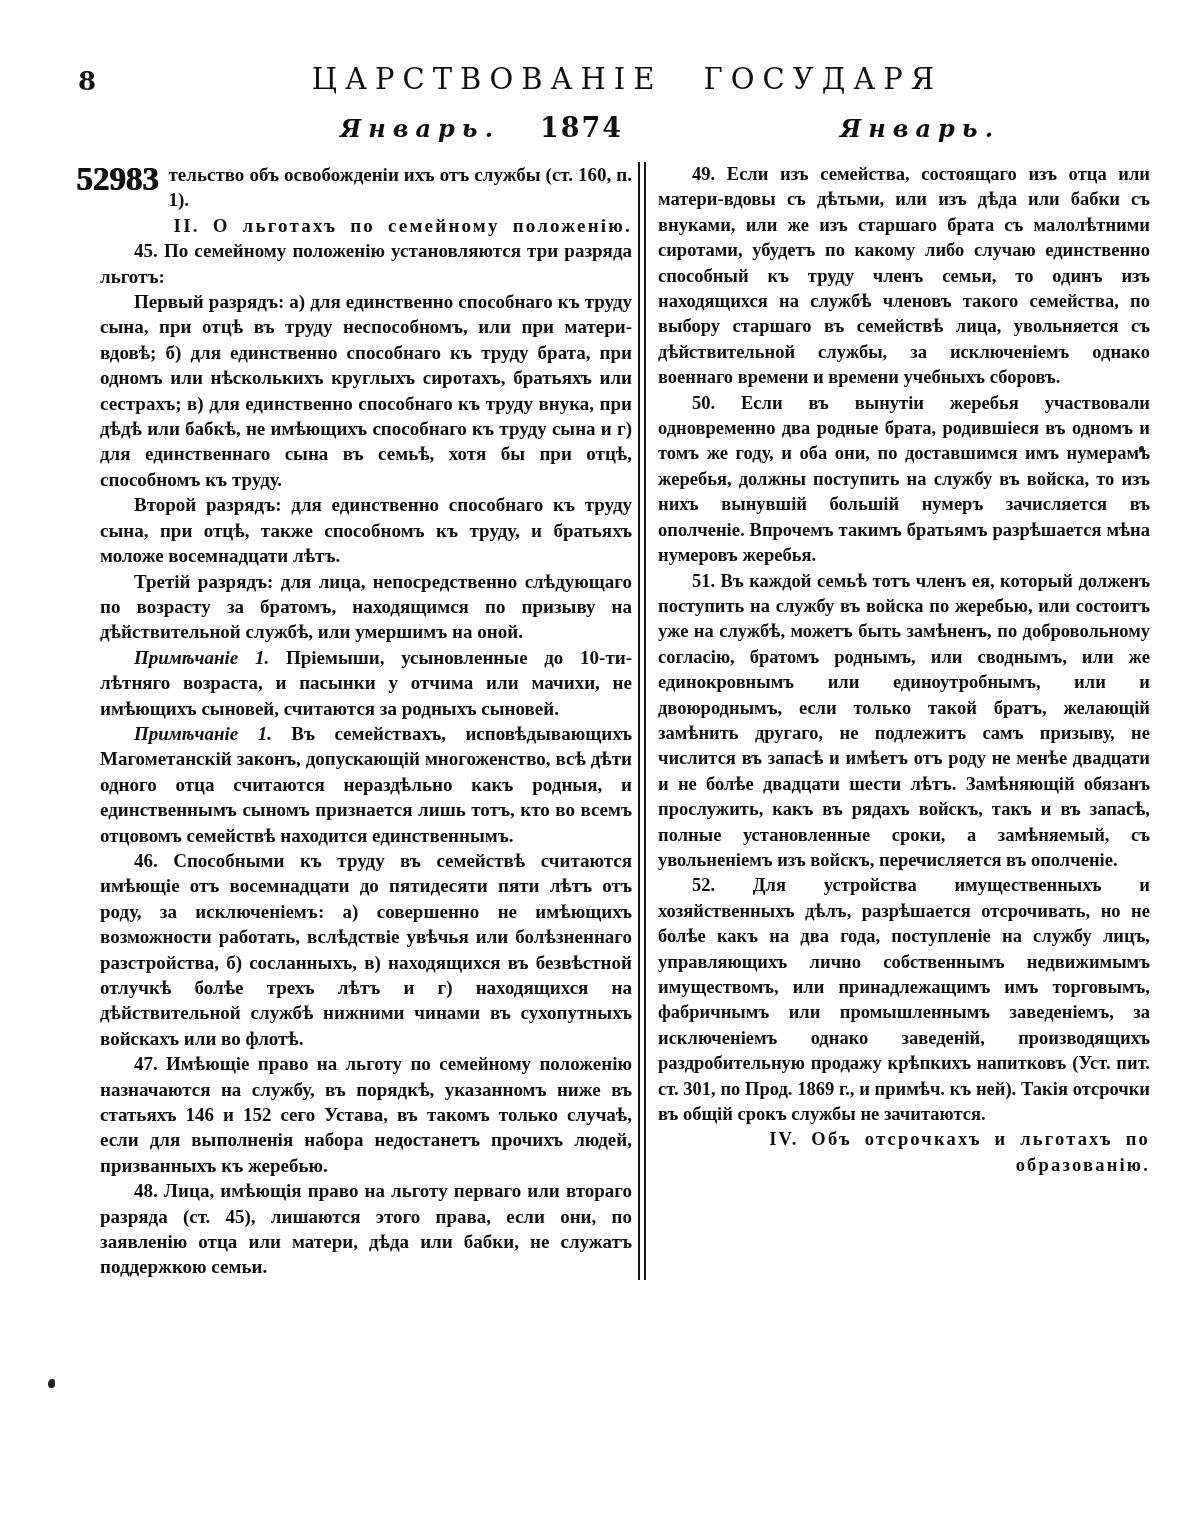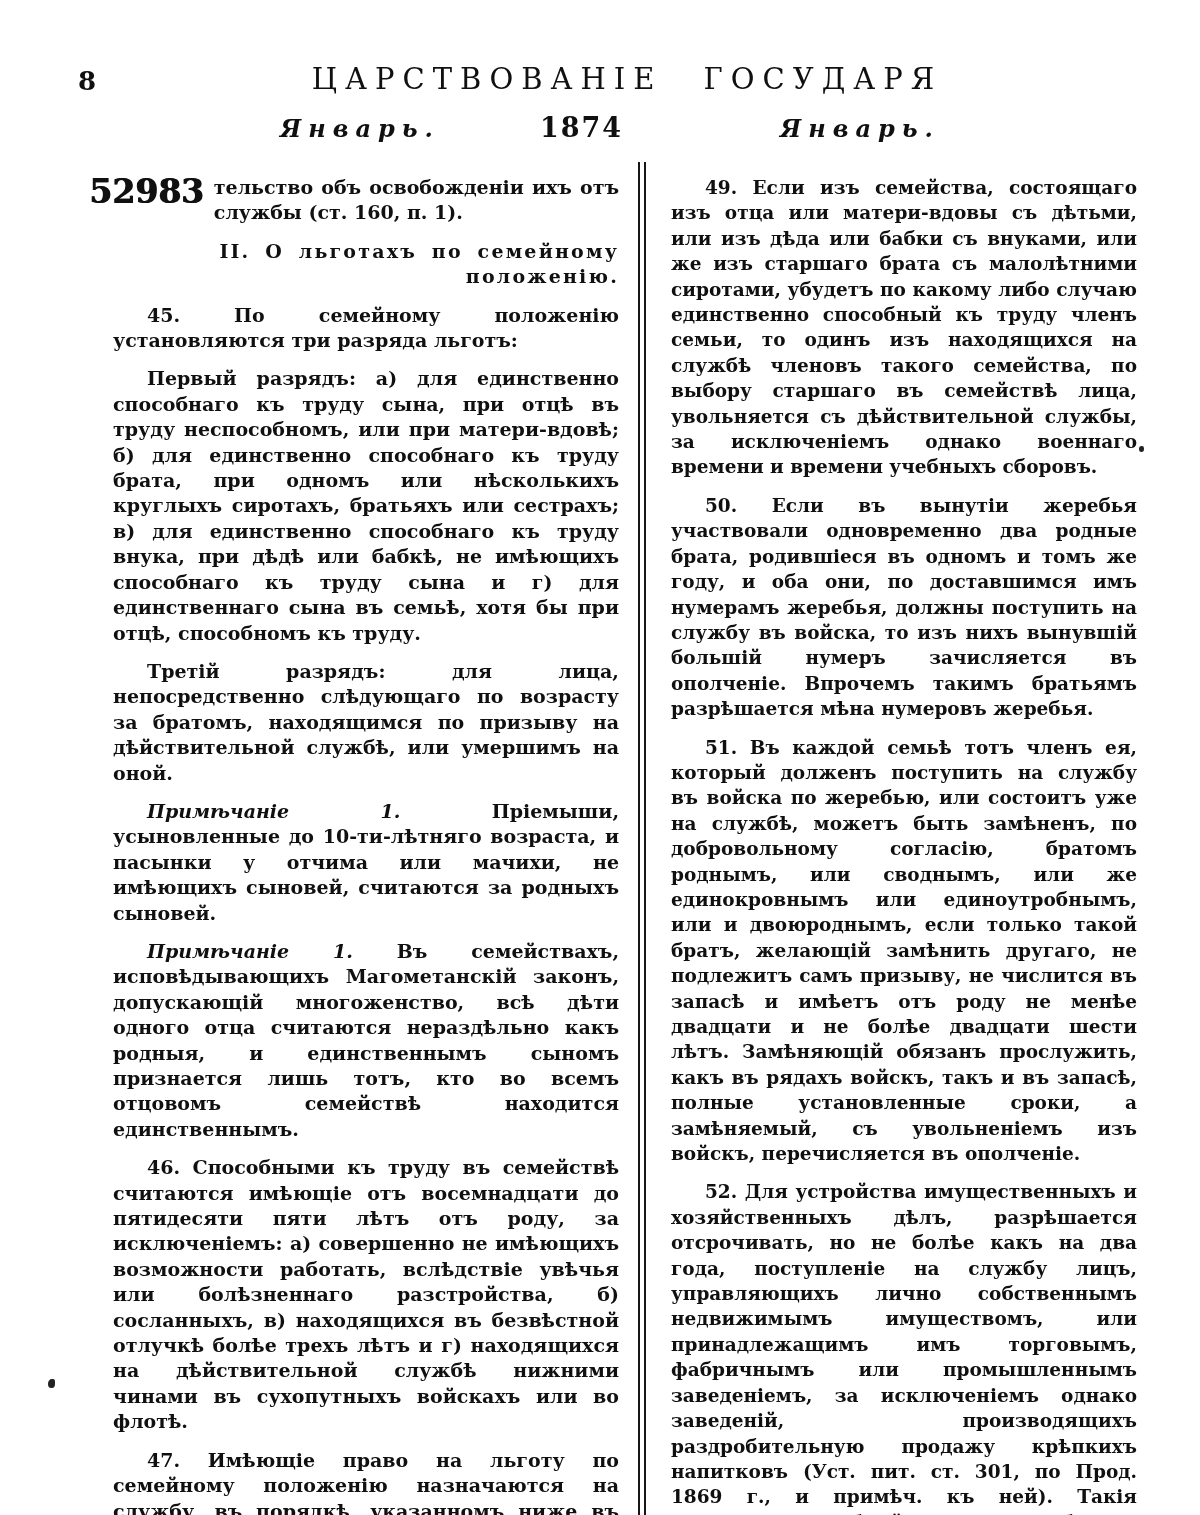--- a/index.html
+++ b/index.html
@@ -12,21 +12,21 @@
   .page-number{
     position:absolute;left:78px;top:66px;
     font-size:26px;font-weight:bold;
   }
   .running-title{
     position:absolute;top:62px;left:54px;width:1146px;
     text-align:center;font-size:29px;font-weight:normal;
     letter-spacing:8px;word-spacing:24px;
   }
   .month-left,.month-right{
-    position:absolute;top:114px;width:220px;text-align:left;
+    position:absolute;top:114px;width:220px;text-align:right;
     font-style:italic;font-weight:bold;font-size:24px;letter-spacing:7px;
   }
   .month-left{left:280px;}
   .month-right{left:780px;}
   .year{
     position:absolute;top:112px;left:540px;width:120px;text-align:left;
     font-weight:bold;font-size:27px;letter-spacing:2px;
   }
   .main{
     position:absolute;left:100px;top:162px;
@@ -36,21 +36,21 @@
     font-size:19px;line-height:25.4px;
     text-align:justify;font-weight:bold;
   }
   .col-left{width:532px;}
   .col-right{width:492px;font-size:18.5px;}
   .divider{
     width:4px;margin:0 12px 0 6px;
     border-left:2px solid #161616;
     border-right:2px solid #161616;
   }
-  p.block,div.block{margin:13px;}
+  p.block,div.block{margin:0;font-family:Liberation Serif, serif;}
   .paragraph,.note{text-indent:34px;}
   .continuation{text-indent:0;}
   .heading{
     text-align:right;letter-spacing:2.2px;word-spacing:6px;
     text-indent:0;margin:1px 0;
   }
   .note-lead{font-style:italic;font-weight:bold;}
   .margin-number{
     float:left;font-weight:bold;font-size:33px;line-height:34px;
     padding:0 10px 16px 0;margin-left:-24px;
@@ -68,20 +68,21 @@
 <div class="month-left">Январь.</div>
 <div class="year">1874</div>
 <div class="month-right">Январь.</div>
 
 <div class="main">
   <div class="column col-left">
       <p class="block continuation"><span class="margin-number">52983</span>тельство объ освобожденіи ихъ отъ службы (ст. 160, п. 1).</p>
       <div class="block heading">II. О льготахъ по семейному положенію.</div>
       <p class="block paragraph">45. По семейному положенію установляются три разряда льготъ:</p>
       <p class="block paragraph">Первый разрядъ: а) для единственно способнаго къ труду сына, при отцѣ въ труду неспособномъ, или при матери-вдовѣ; б) для единственно способнаго къ труду брата, при одномъ или нѣсколькихъ круглыхъ сиротахъ, братьяхъ или сестрахъ; в) для единственно способнаго къ труду внука, при дѣдѣ или бабкѣ, не имѣющихъ способнаго къ труду сына и г) для единственнаго сына въ семьѣ, хотя бы при отцѣ, способномъ къ труду.</p>
+      <p class="block paragraph">Второй разрядъ: для единственно способнаго къ труду сына, при отцѣ, также способномъ къ труду, и братьяхъ моложе восемнадцати лѣтъ.</p>
       <p class="block paragraph">Третій разрядъ: для лица, непосредственно слѣдующаго по возрасту за братомъ, находящимся по призыву на дѣйствительной службѣ, или умершимъ на оной.</p>
       <p class="block note"><span class="note-lead">Примѣчаніе 1. </span>Пріемыши, усыновленные до 10-ти-лѣтняго возраста, и пасынки у отчима или мачихи, не имѣющихъ сыновей, считаются за родныхъ сыновей.</p>
       <p class="block note"><span class="note-lead">Примѣчаніе 1. </span>Въ семействахъ, исповѣдывающихъ Магометанскій законъ, допускающій многоженство, всѣ дѣти одного отца считаются нераздѣльно какъ родныя, и единственнымъ сыномъ признается лишь тотъ, кто во всемъ отцовомъ семействѣ находится единственнымъ.</p>
       <p class="block paragraph">46. Способными къ труду въ семействѣ считаются имѣющіе отъ восемнадцати до пятидесяти пяти лѣтъ отъ роду, за исключеніемъ: а) совершенно не имѣющихъ возможности работать, вслѣдствіе увѣчья или болѣзненнаго разстройства, б) сосланныхъ, в) находящихся въ безвѣстной отлучкѣ болѣе трехъ лѣтъ и г) находящихся на дѣйствительной службѣ нижними чинами въ сухопутныхъ войскахъ или во флотѣ.</p>
       <p class="block paragraph">47. Имѣющіе право на льготу по семейному положенію назначаются на службу, въ порядкѣ, указанномъ ниже въ статьяхъ 146 и 152 сего Устава, въ такомъ только случаѣ, если для выполненія набора недостанетъ прочихъ людей, призванныхъ къ жеребью.</p>
       <p class="block paragraph">48. Лица, имѣющія право на льготу перваго или втораго разряда (ст. 45), лишаются этого права, если они, по заявленію отца или матери, дѣда или бабки, не служатъ поддержкою семьи.</p>
     </div>
   <div class="divider"></div>
   <div class="column col-right">
       <p class="block paragraph">49. Если изъ семейства, состоящаго изъ отца или матери-вдовы съ дѣтьми, или изъ дѣда или бабки съ внуками, или же изъ старшаго брата съ малолѣтними сиротами, убудетъ по какому либо случаю единственно способный къ труду членъ семьи, то одинъ изъ находящихся на службѣ членовъ такого семейства, по выбору старшаго въ семействѣ лица, увольняется съ дѣйствительной службы, за исключеніемъ однако военнаго времени и времени учебныхъ сборовъ.</p>

